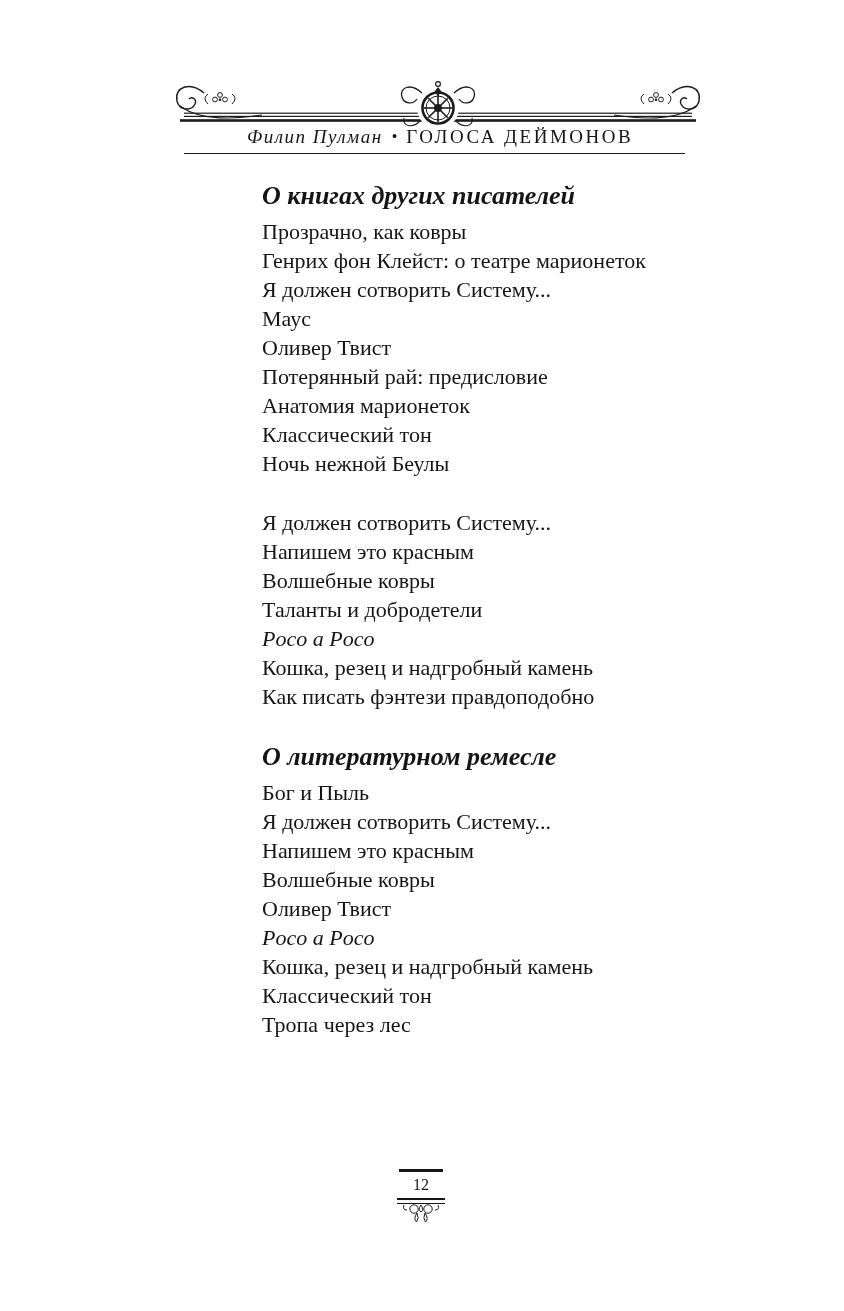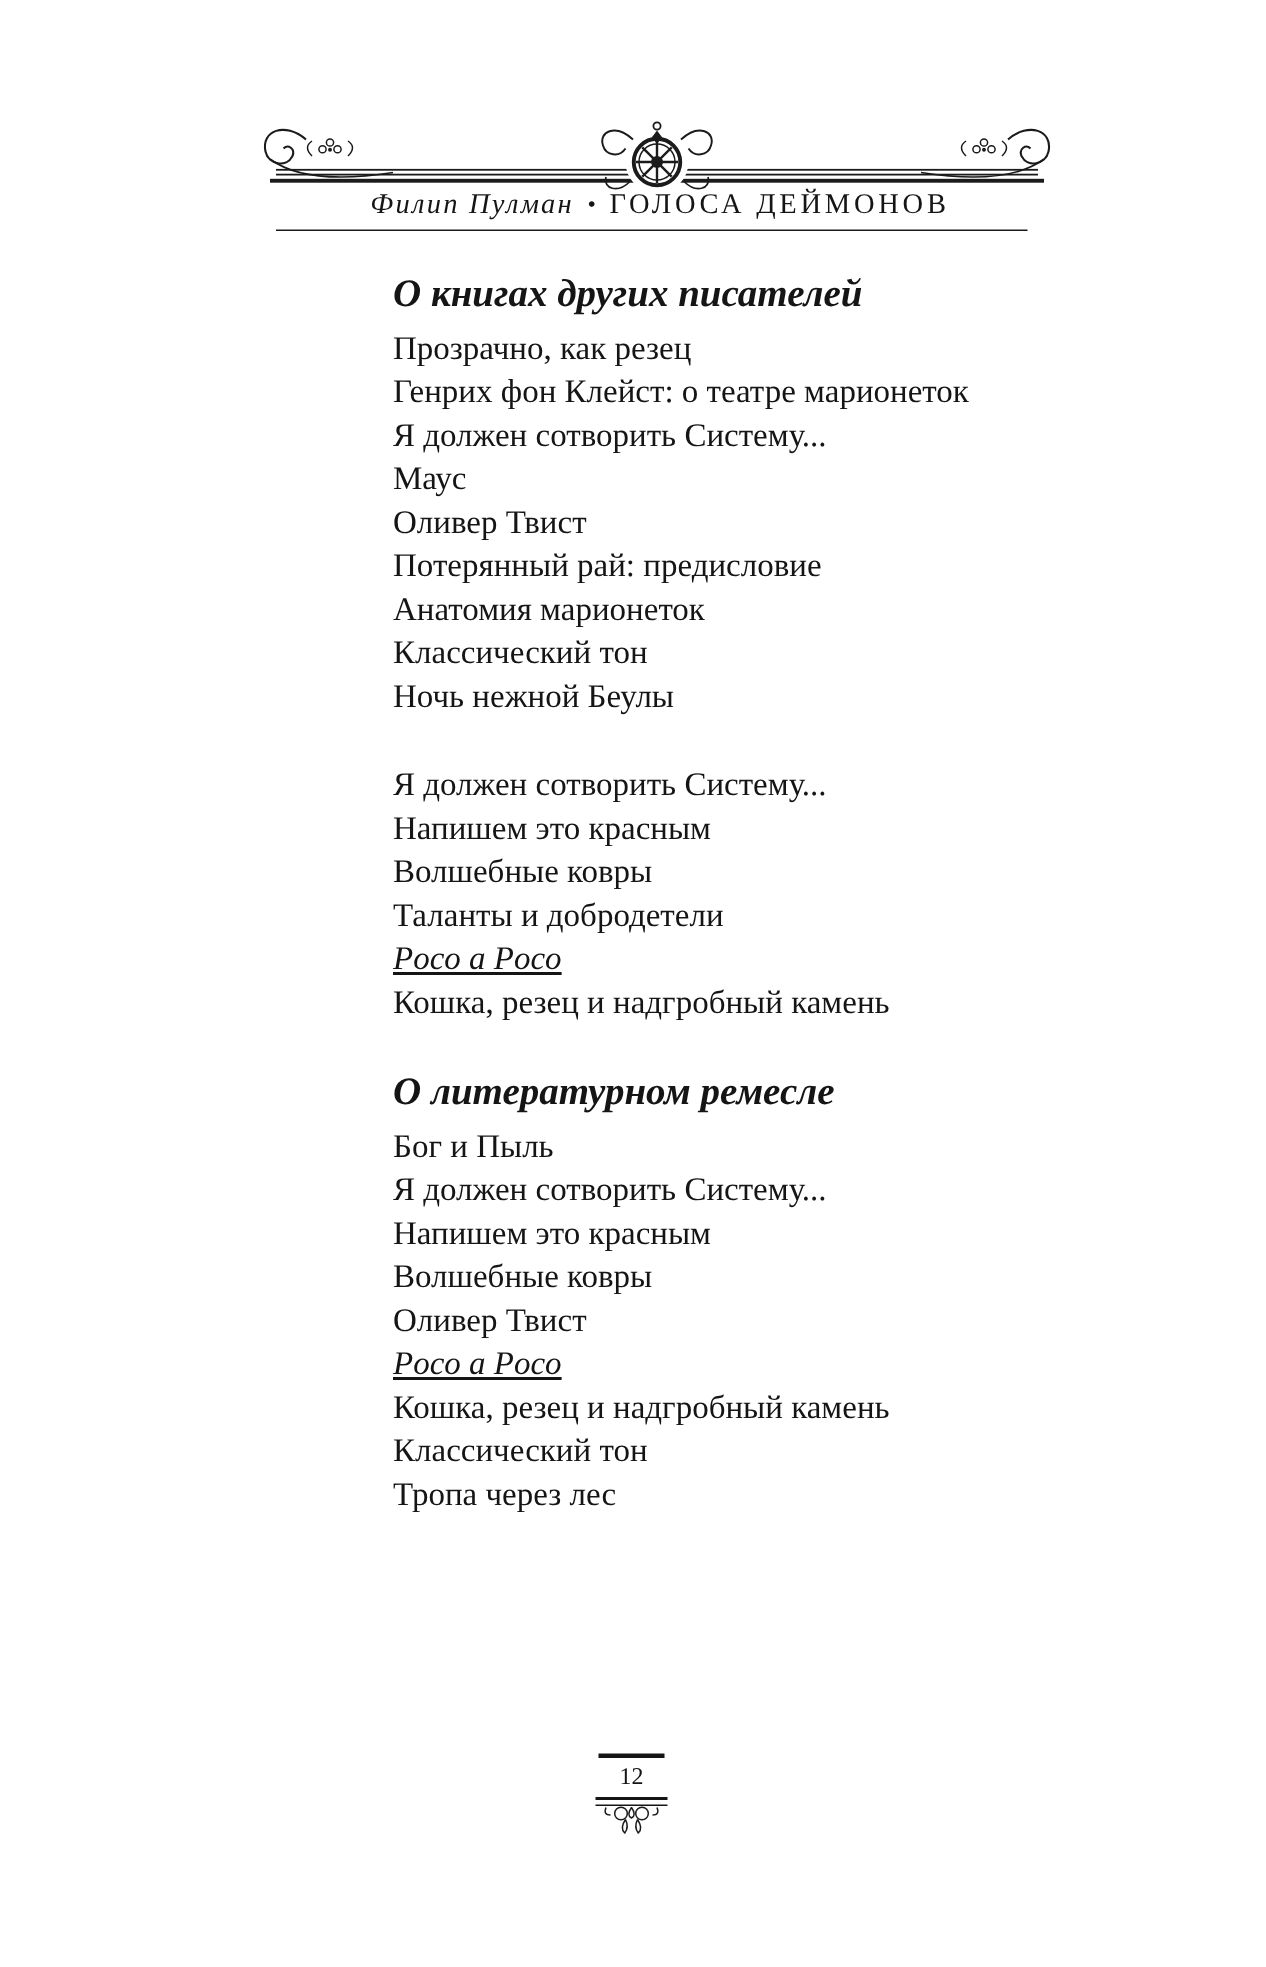--- a/index.html
+++ b/index.html
@@ -20,21 +20,21 @@
   .header-rule{position:absolute;left:184px;top:153px;width:501px;border-top:1.4px solid #1a1a1a;}
   
   .content{position:absolute;left:262px;top:180px;width:424px;}
   .section + .section{margin-top:30px;}
   .section-heading{
     font-weight:bold;font-style:italic;font-size:26px;line-height:31px;
     text-align:left;white-space:nowrap;
   }
   .sec-items{margin-top:6px;}
   .toc-item{font-size:22px;line-height:29px;white-space:nowrap;}
-  .toc-item.i{font-style:italic;text-decoration:underline;}
+  .toc-item.i{font-style:italic;}
   
   .footer{
     position:absolute;left:389px;top:1169px;width:64px;
     display:flex;flex-direction:column;align-items:center;
   }
   .f-thick{width:44px;height:3px;background:#151515;}
   .f-num{font-size:16px;line-height:23px;margin-top:1px;}
   .f-dbl{width:48px;height:3px;margin-top:2px;border-top:2px solid #151515;border-bottom:1px solid #151515;}
   svg .st{stroke:#1b1b1b;fill:none;}
 </style>
@@ -82,40 +82,41 @@
 <div class="header-line">
   <span class="author">Филип Пулман</span><span class="bullet">•</span><span class="title">ГОЛОСА ДЕЙМОНОВ</span>
 </div>
 <div class="header-rule"></div>
 
 <div class="content">
 
   <div class="section">
     <div class="section-heading">О книгах других писателей</div>
     <div class="sec-items">
-      <div class="toc-item">Прозрачно, как резец</div>
+      <div class="toc-item">Прозрачно, как ковры</div>
       <div class="toc-item">Генрих фон Клейст: о театре марионеток</div>
       <div class="toc-item">Я должен сотворить Систему...</div>
       <div class="toc-item">Маус</div>
       <div class="toc-item">Оливер Твист</div>
       <div class="toc-item">Потерянный рай: предисловие</div>
       <div class="toc-item">Анатомия марионеток</div>
       <div class="toc-item">Классический тон</div>
       <div class="toc-item">Ночь нежной Беулы</div>
     </div>
   </div>
 
   <div class="section">
     <div class="sec-items">
       <div class="toc-item">Я должен сотворить Систему...</div>
       <div class="toc-item">Напишем это красным</div>
       <div class="toc-item">Волшебные ковры</div>
       <div class="toc-item">Таланты и добродетели</div>
       <div class="toc-item i">Poco a Poco</div>
       <div class="toc-item">Кошка, резец и надгробный камень</div>
+      <div class="toc-item">Как писать фэнтези правдоподобно</div>
     </div>
   </div>
 
   <div class="section">
     <div class="section-heading">О литературном ремесле</div>
     <div class="sec-items">
       <div class="toc-item">Бог и Пыль</div>
       <div class="toc-item">Я должен сотворить Систему...</div>
       <div class="toc-item">Напишем это красным</div>
       <div class="toc-item">Волшебные ковры</div>

